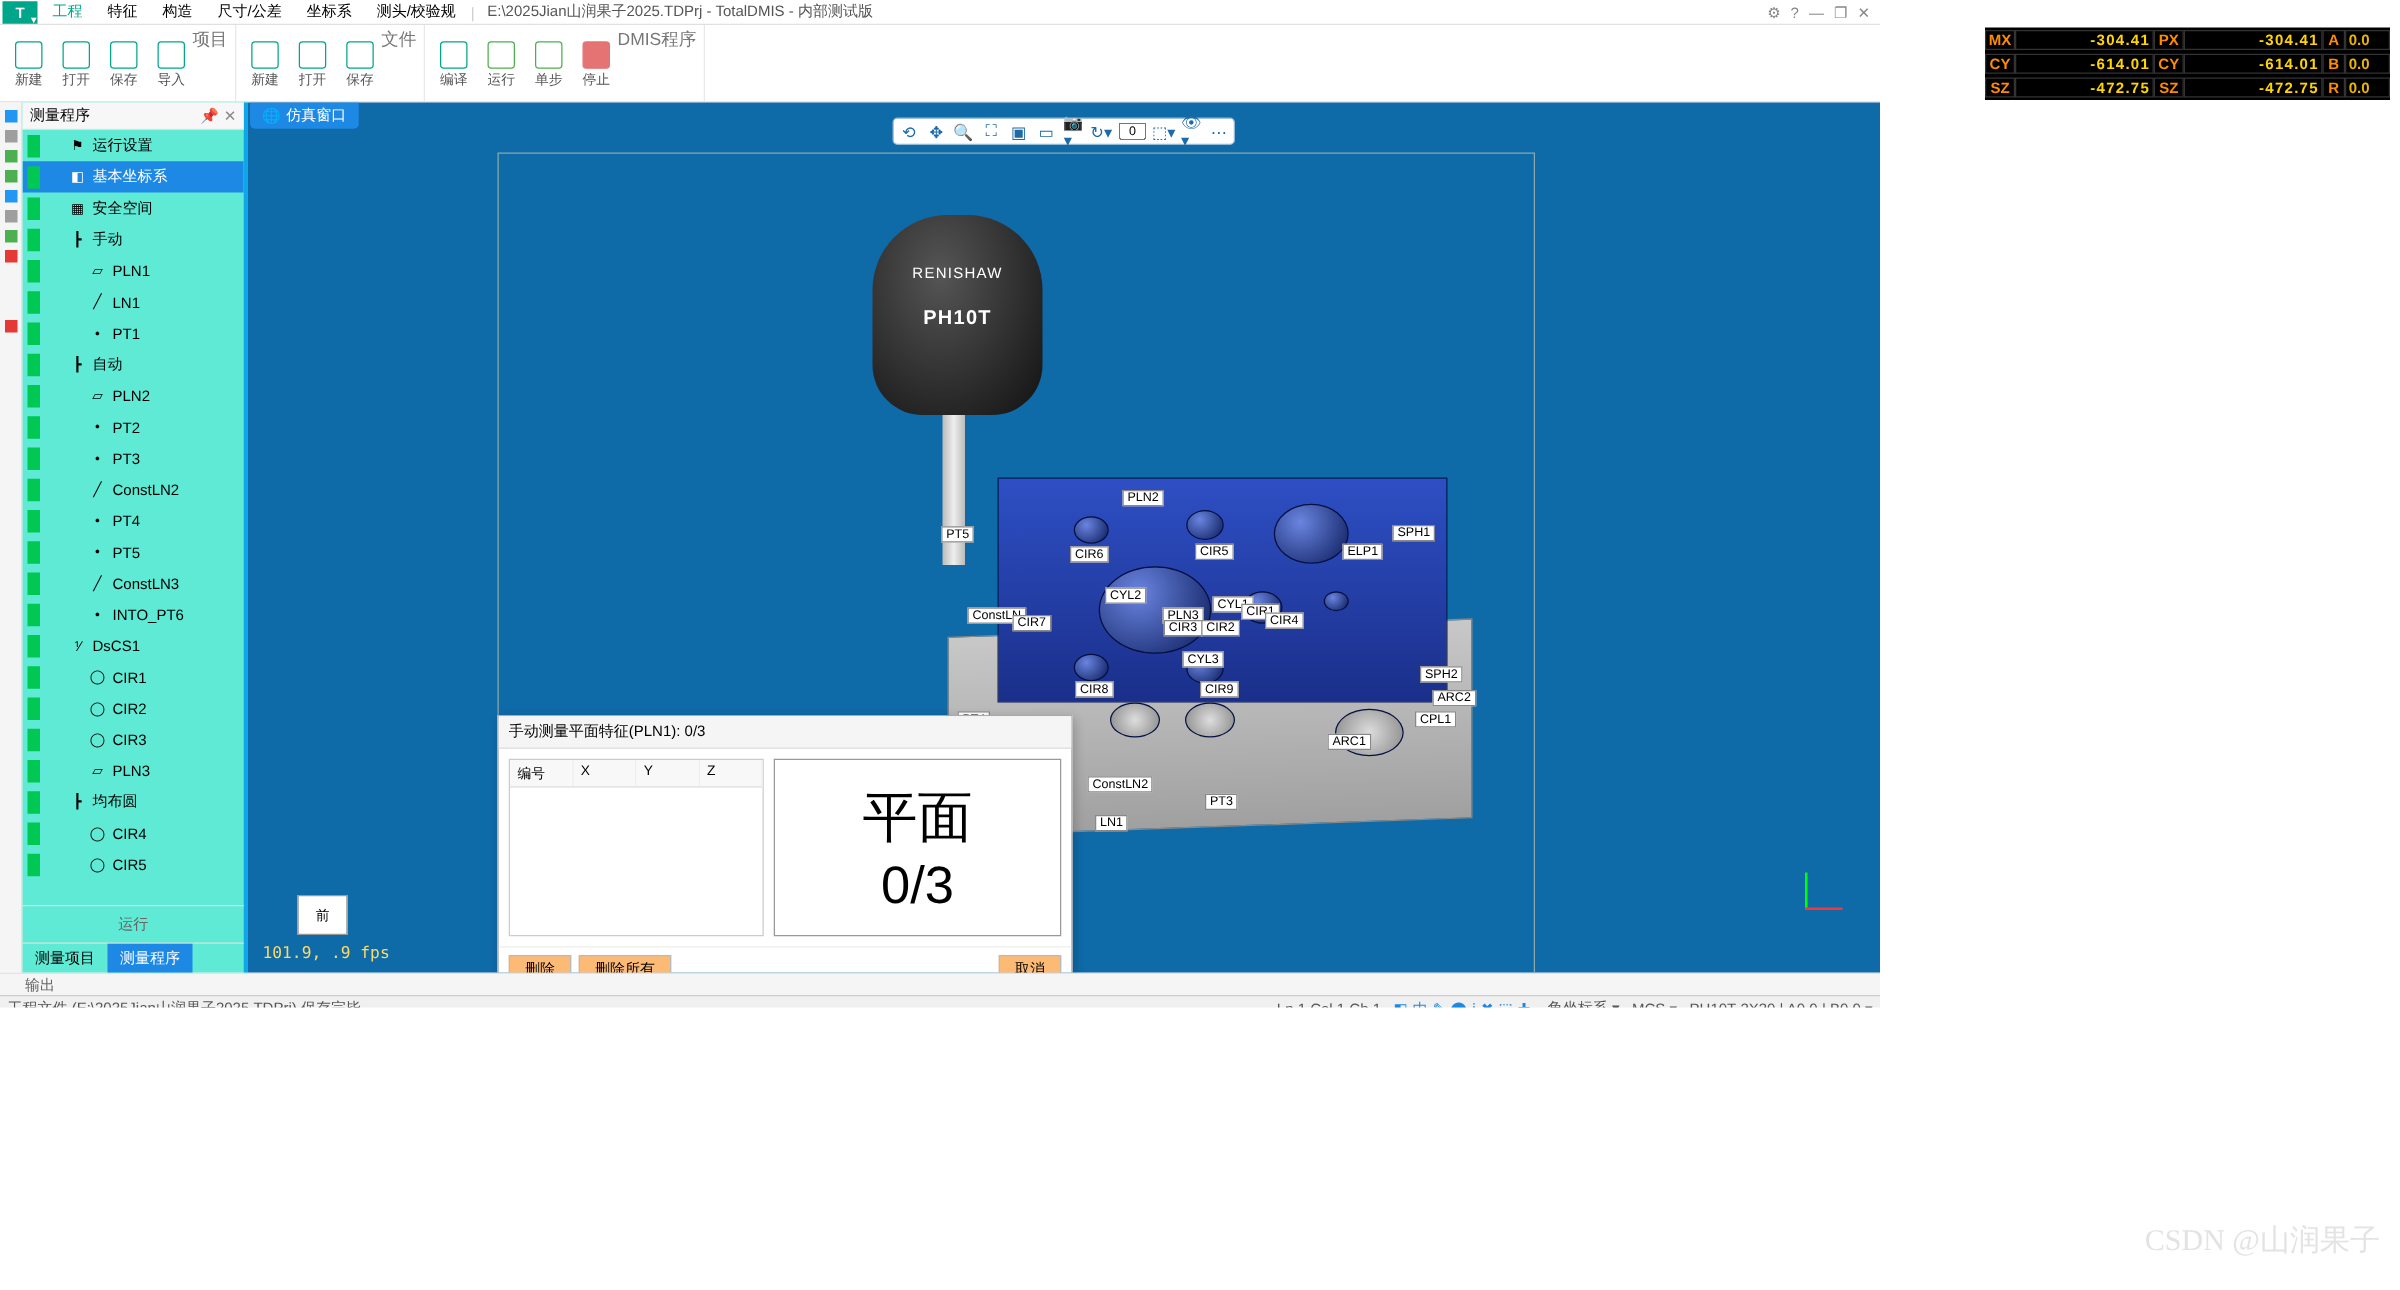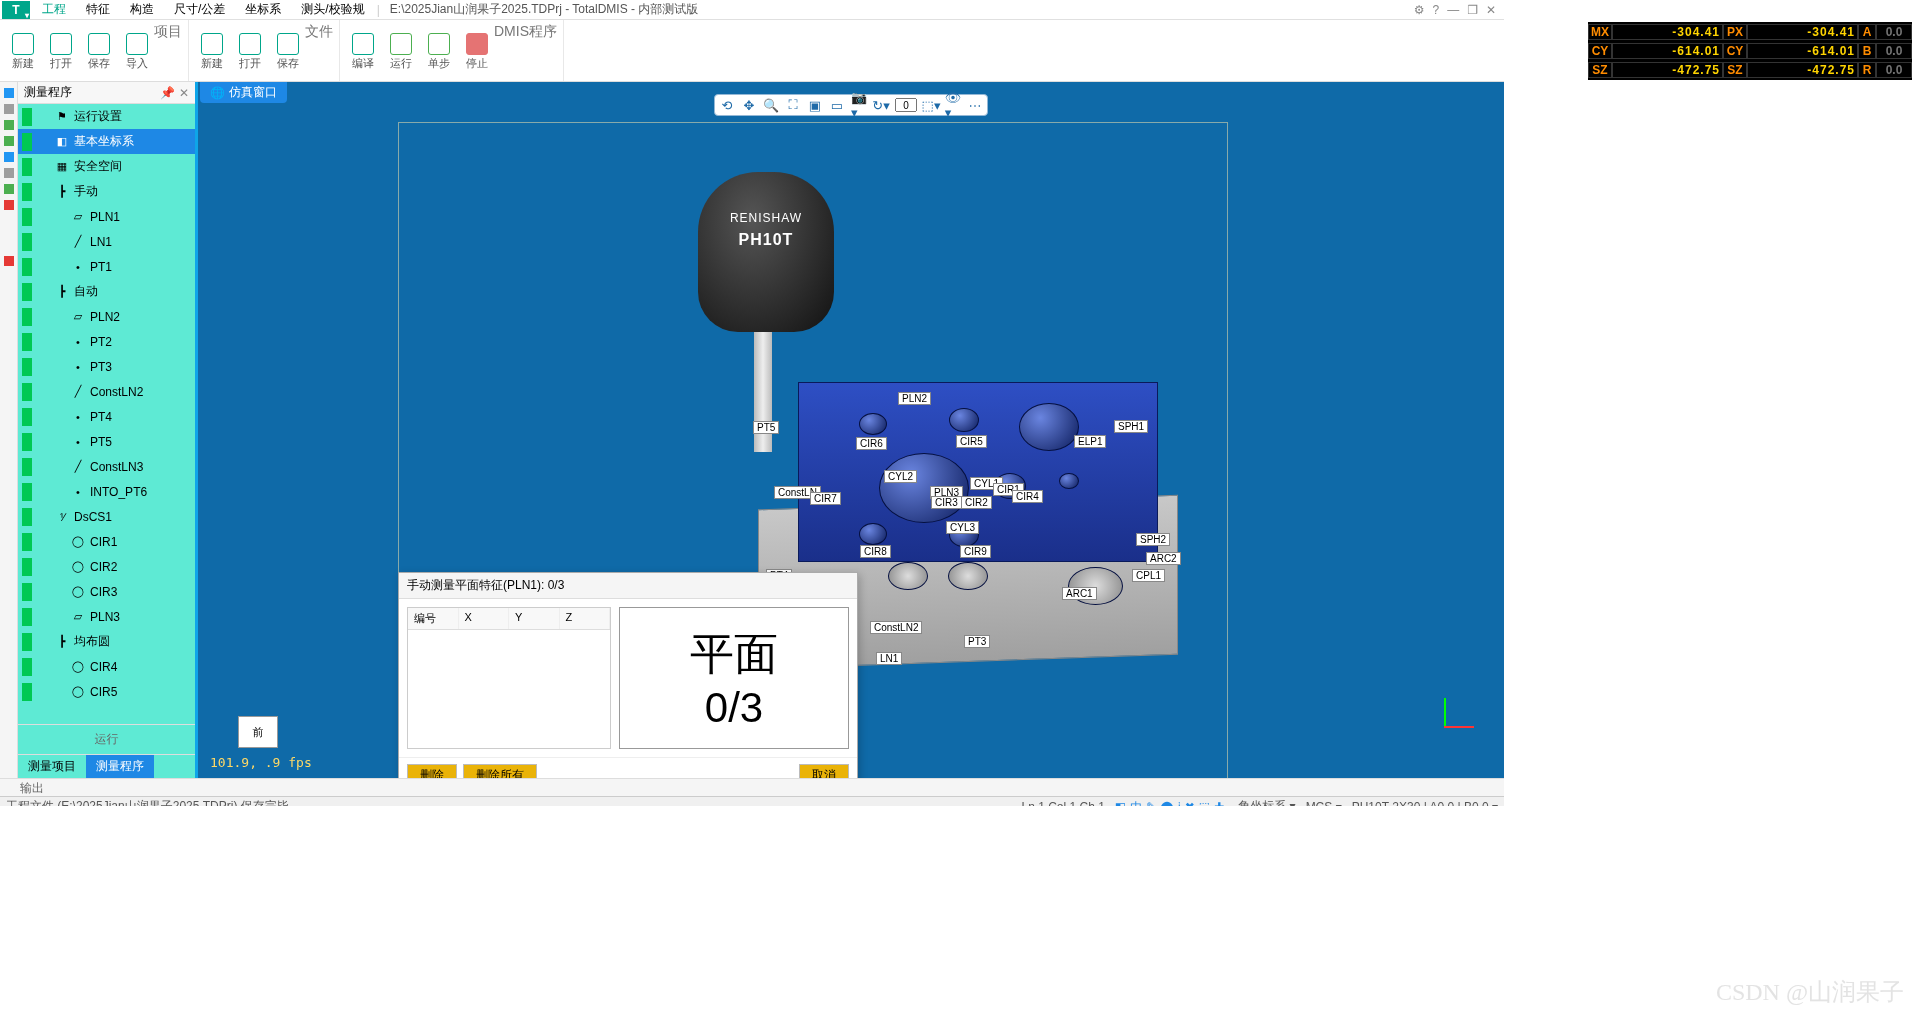--- a/index.html
+++ b/index.html
@@ -20,21 +20,21 @@
 .rbtn .ico{width:22px;height:22px;border:1px solid #00a68a;border-radius:3px;margin-bottom:1px}
 .rbtn .ico.play{border-color:#4caf50}
 .rbtn .ico.stop{border-color:#e57373;background:#e57373}
 .rbtn span{font-size:11px;color:#555}
 .ribbon-label{text-align:center;font-size:14px;color:#777;padding:1px 0}
 .dro{position:absolute;right:8px;top:22px;width:324px;height:58px;background:#000;display:grid;grid-template-columns:24px 1fr 24px 1fr 18px 36px;grid-template-rows:1fr 1fr 1fr;font-family:"Courier New",monospace;font-size:15px;font-weight:bold;align-items:center}
 .dro div{padding:0 2px;border:1px solid #333}
 .dro .lbl{color:#ff8c00;text-align:center}
 .dro .lbl2{color:#ff8c00;text-align:center}
 .dro .val{color:#ffd400;text-align:right;letter-spacing:1px}
-.dro .r{color:#737373;text-align:center}
+.dro .r{color:#eab308;text-align:left}
 .body{display:flex;height:696px}
 .left-strip{width:18px;background:#f5f5f5;border-right:1px solid #ddd;display:flex;flex-direction:column;align-items:center;gap:6px;padding-top:6px}
 .left-strip span{width:10px;height:10px;display:block}
 .sq-g{background:#4caf50}
 .sq-b{background:#2196f3}
 .sq-r{background:#e53935}
 .sq-gr{background:#9e9e9e}
 .tree-panel{width:180px;border-right:3px solid #0ea5e9;display:flex;flex-direction:column;background:#5eead4}
 .tree-title{padding:2px 6px;background:#f7f7f7;border-bottom:1px solid #ddd;display:flex;justify-content:space-between;align-items:center}
 .tree-title .x{color:#888;cursor:pointer}
@@ -50,21 +50,21 @@
 .tree-tabs div{padding:3px 10px;cursor:pointer}
 .tree-tabs .active{background:#1e88e5;color:#fff}
 .viewport{flex:1;position:relative;background:#0f6aa8;overflow:hidden}
 .sim-tab{position:absolute;left:2px;top:0;background:#1e88e5;color:#fff;padding:2px 10px;border-radius:0 0 4px 4px;display:flex;align-items:center;gap:4px}
 .view-toolbar{position:absolute;top:12px;left:50%;transform:translateX(-50%);background:#fff;border:1px solid #94b8d6;border-radius:4px;padding:2px 4px;display:flex;gap:6px;align-items:center}
 .view-toolbar span{width:16px;height:16px;display:flex;align-items:center;justify-content:center;color:#1e6aa8;cursor:pointer;font-size:13px}
 .view-toolbar input{width:22px;height:14px;font-size:10px;text-align:center}
 .probe{position:absolute;left:500px;top:90px;width:130px;height:240px}
 .probe-body{width:136px;height:160px;background:radial-gradient(ellipse at 40% 30%,#555,#111);border-radius:60px 60px 40px 40px;position:relative}
 .probe-txt{position:absolute;width:100%;text-align:center;color:#fff;top:38px;font-size:13px;letter-spacing:1px}
-.probe-txt b{display:block;font-size:16px;margin-top:6px}
+.probe-txt b{display:block;font-size:16px;margin-top:21px}
 .probe-stem{width:18px;height:120px;background:linear-gradient(90deg,#bbb,#eee,#bbb);margin:0 auto}
 .part{position:absolute;left:560px;top:280px;width:460px;height:300px}
 .part-base{position:absolute;left:0;top:140px;width:420px;height:160px;background:linear-gradient(#c8c8c8,#a0a0a0);border:1px solid #888;transform:skewY(-2deg)}
 .part-top{position:absolute;left:40px;top:20px;width:360px;height:180px;background:linear-gradient(#2e4fc4,#1a2f8a);border:1px solid #0a1a5a}
 .hole{position:absolute;border-radius:50%;background:radial-gradient(circle at 35% 30%,#6a85e0,#0a1a5a);border:1px solid #051040}
 .flabel{position:absolute;background:#fff;border:1px solid #888;padding:0 3px;font-size:10px;white-space:nowrap;color:#000}
 .triad{position:absolute;right:20px;bottom:50px;width:40px;height:40px}
 .triad:before{content:"";position:absolute;left:0;bottom:0;width:2px;height:30px;background:#0f0}
 .triad:after{content:"";position:absolute;left:0;bottom:0;width:30px;height:2px;background:#f33}
 .fps{position:absolute;left:12px;bottom:8px;color:#ffd966;font-family:monospace;font-size:13px}
@@ -72,21 +72,21 @@
 .dialog{position:absolute;left:200px;top:490px;width:460px;background:#fff;border:1px solid #aaa;box-shadow:2px 2px 8px rgba(0,0,0,.2)}
 .dialog-title{padding:4px 8px;background:#f5f5f5;border-bottom:1px solid #ddd}
 .dialog-body{display:flex;padding:8px;gap:8px}
 .dtable{flex:1;border:1px solid #ccc;height:142px}
 .dtable-head{display:flex;background:#f8f8f8;border-bottom:1px solid #ddd}
 .dtable-head div{flex:1;padding:3px 6px;font-size:11px;border-right:1px solid #eee}
 .dvis{width:230px;height:142px;border:1px solid #999;display:flex;flex-direction:column;align-items:center;justify-content:center;font-family:"SimSun",serif}
 .dvis .big{font-size:44px}
 .dvis .cnt{font-size:42px}
 .dialog-foot{display:flex;padding:6px 8px;gap:6px;border-top:1px solid #eee}
-.dbtn{padding:2px 12px;border:1px solid #bbb;background:#eab308;cursor:pointer}
+.dbtn{padding:2px 12px;border:1px solid #bbb;background:#fdba74;cursor:pointer}
 .dbtn:last-child{margin-left:auto}
 .output-bar{height:18px;background:#f5f5f5;border-top:1px solid #ddd;padding:1px 20px;color:#666}
 .statusbar{height:20px;background:#f0f0f0;border-top:1px solid #ccc;display:flex;align-items:center;padding:0 6px;font-size:11px;color:#555}
 .statusbar .right{margin-left:auto;display:flex;gap:10px;align-items:center}
 .statusbar .ico{color:#1e88e5}
 .watermark{position:absolute;right:16px;bottom:24px;font-size:24px;color:rgba(200,200,200,.5);font-family:"SimSun",serif;pointer-events:none}
 .wire{position:absolute;border:1px solid #8aa;background:transparent}
 </style>
 </head>
 <body>

